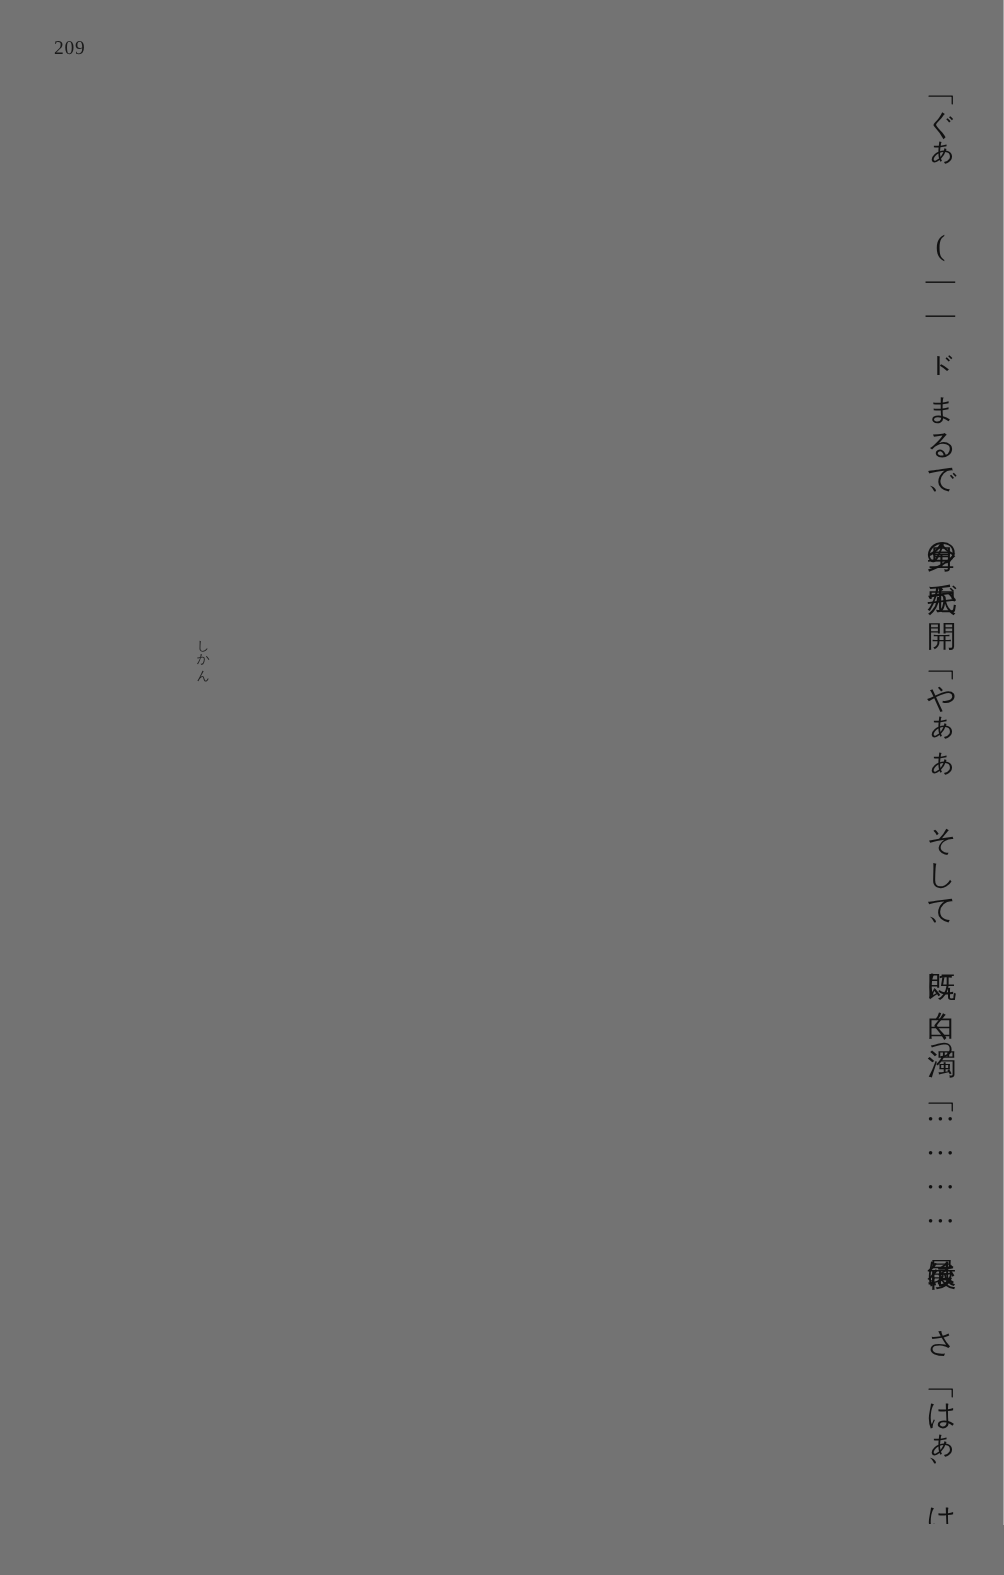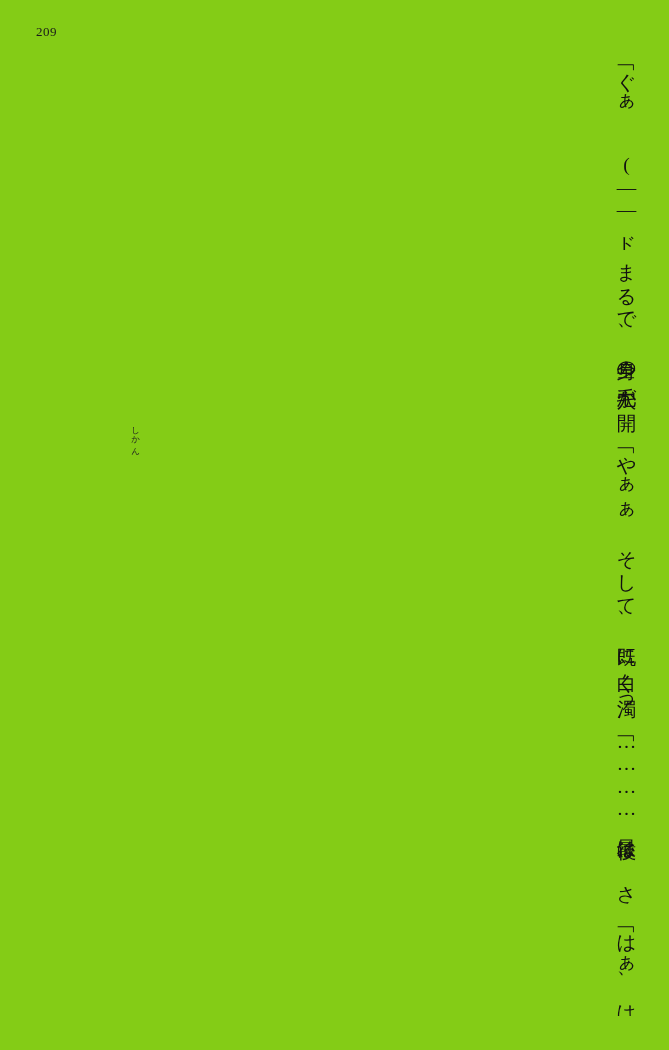--- a/index.html
+++ b/index.html
@@ -13,21 +13,21 @@
     font-family: "Liberation Serif", "DejaVu Serif", serif;
     color: #111111;
     overflow: hidden;
     position: relative;
   }
   .page {
     position: relative;
     width: 669px;
     height: 1050px;
     box-sizing: border-box;
-    background: #84cc16;
+    background: #737373;
     padding-left: 21px;
   }
   .page-number {
     position: absolute;
     top: 24px;
     left: 36px;
     font-size: 13px;
     letter-spacing: 0.5px;
     color: #1a1a1a;
     font-family: "Liberation Serif", "DejaVu Serif", serif;

